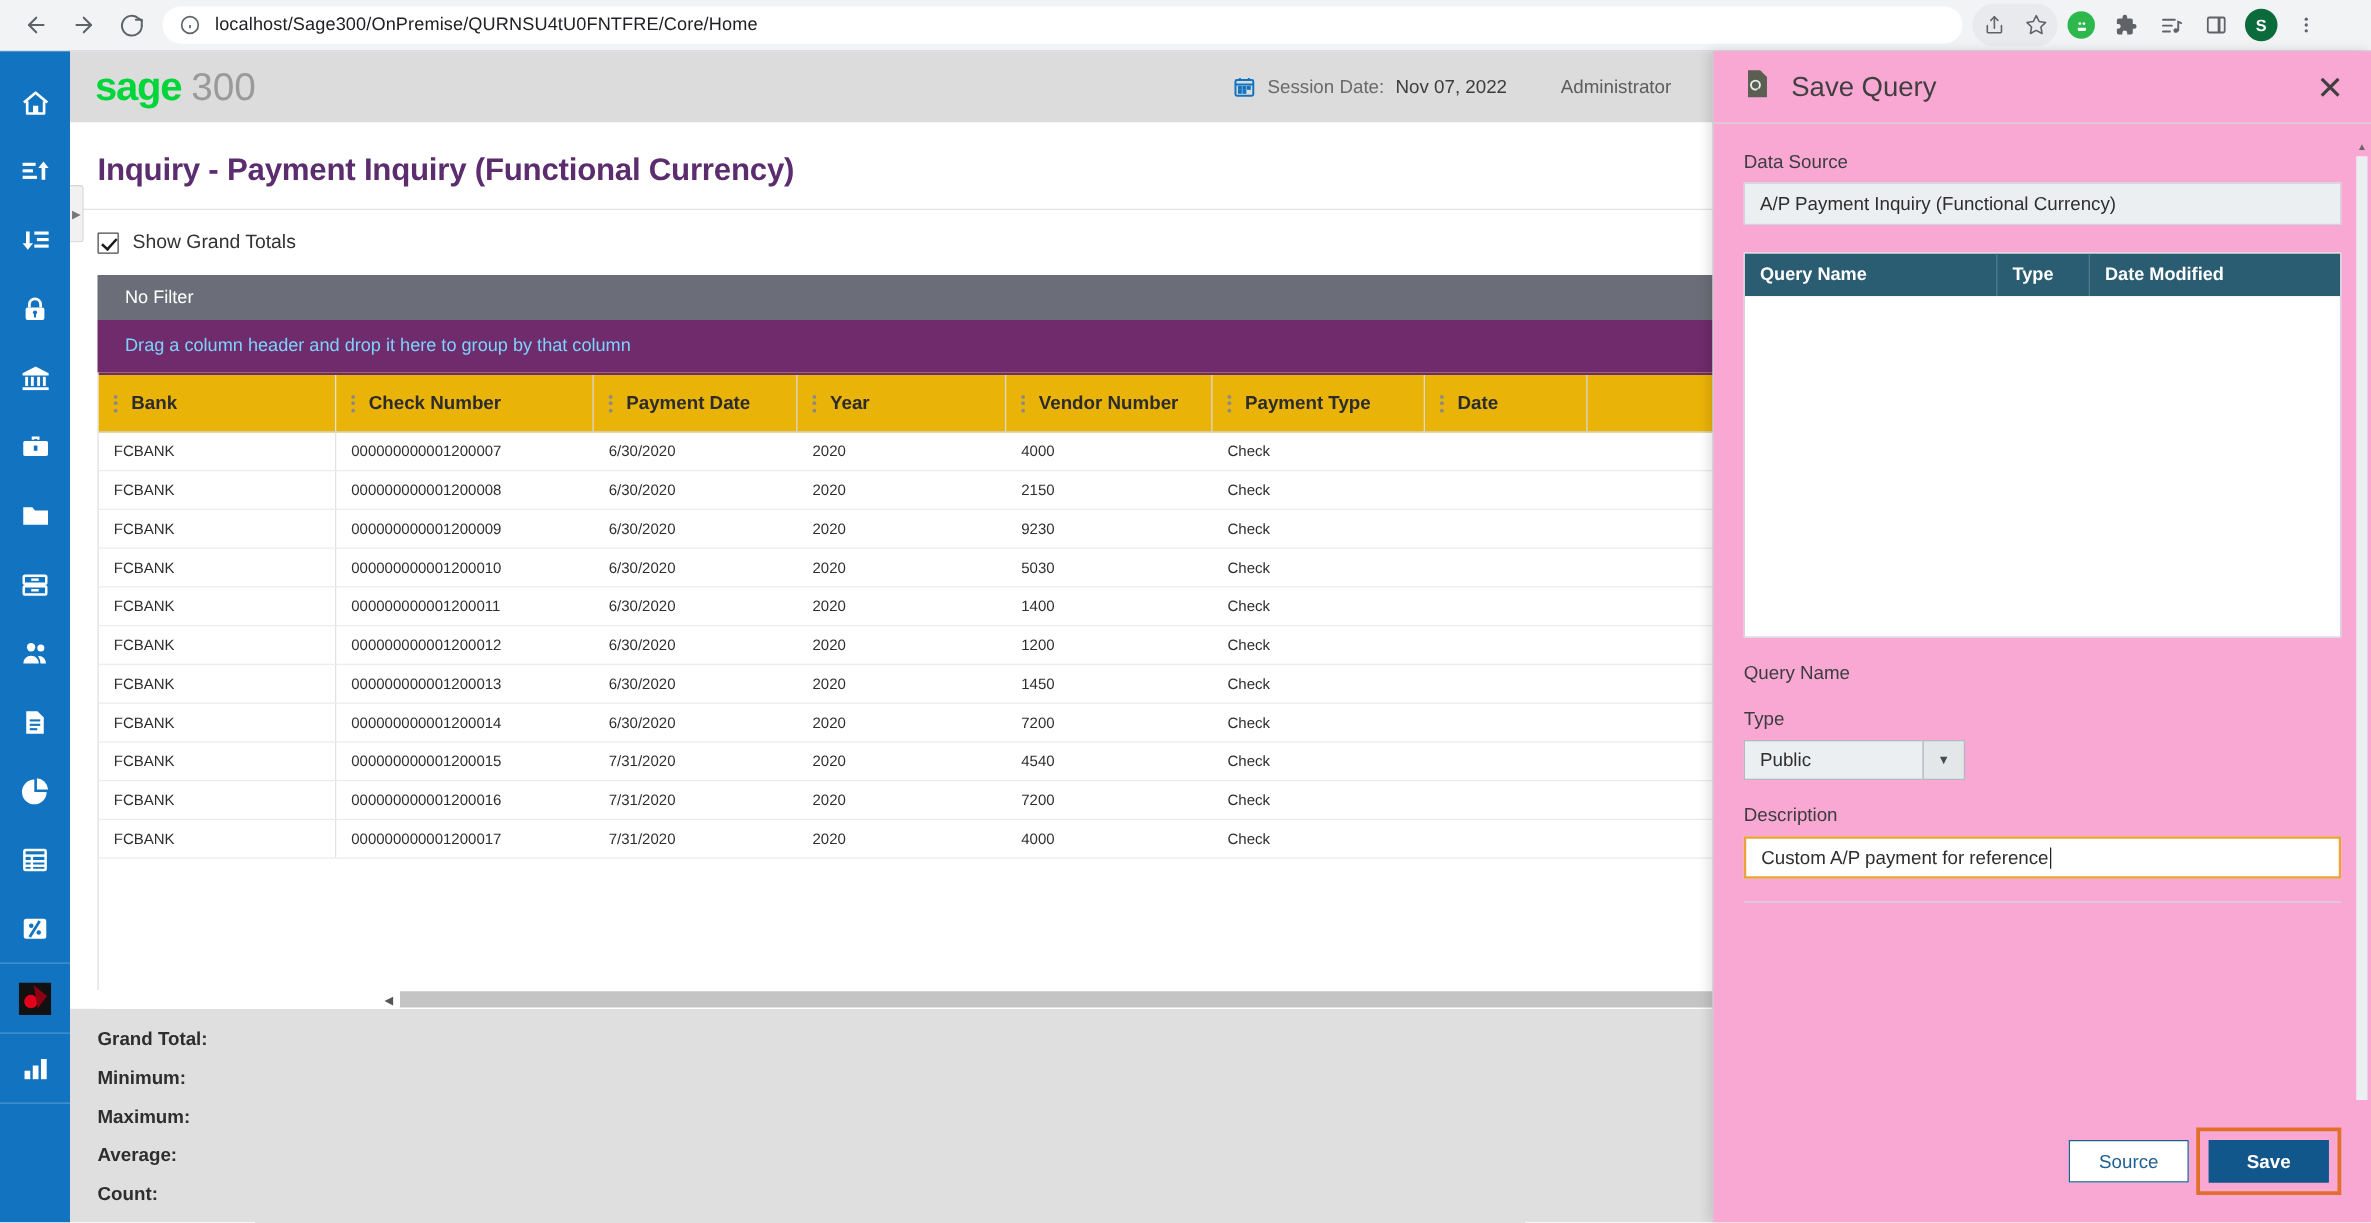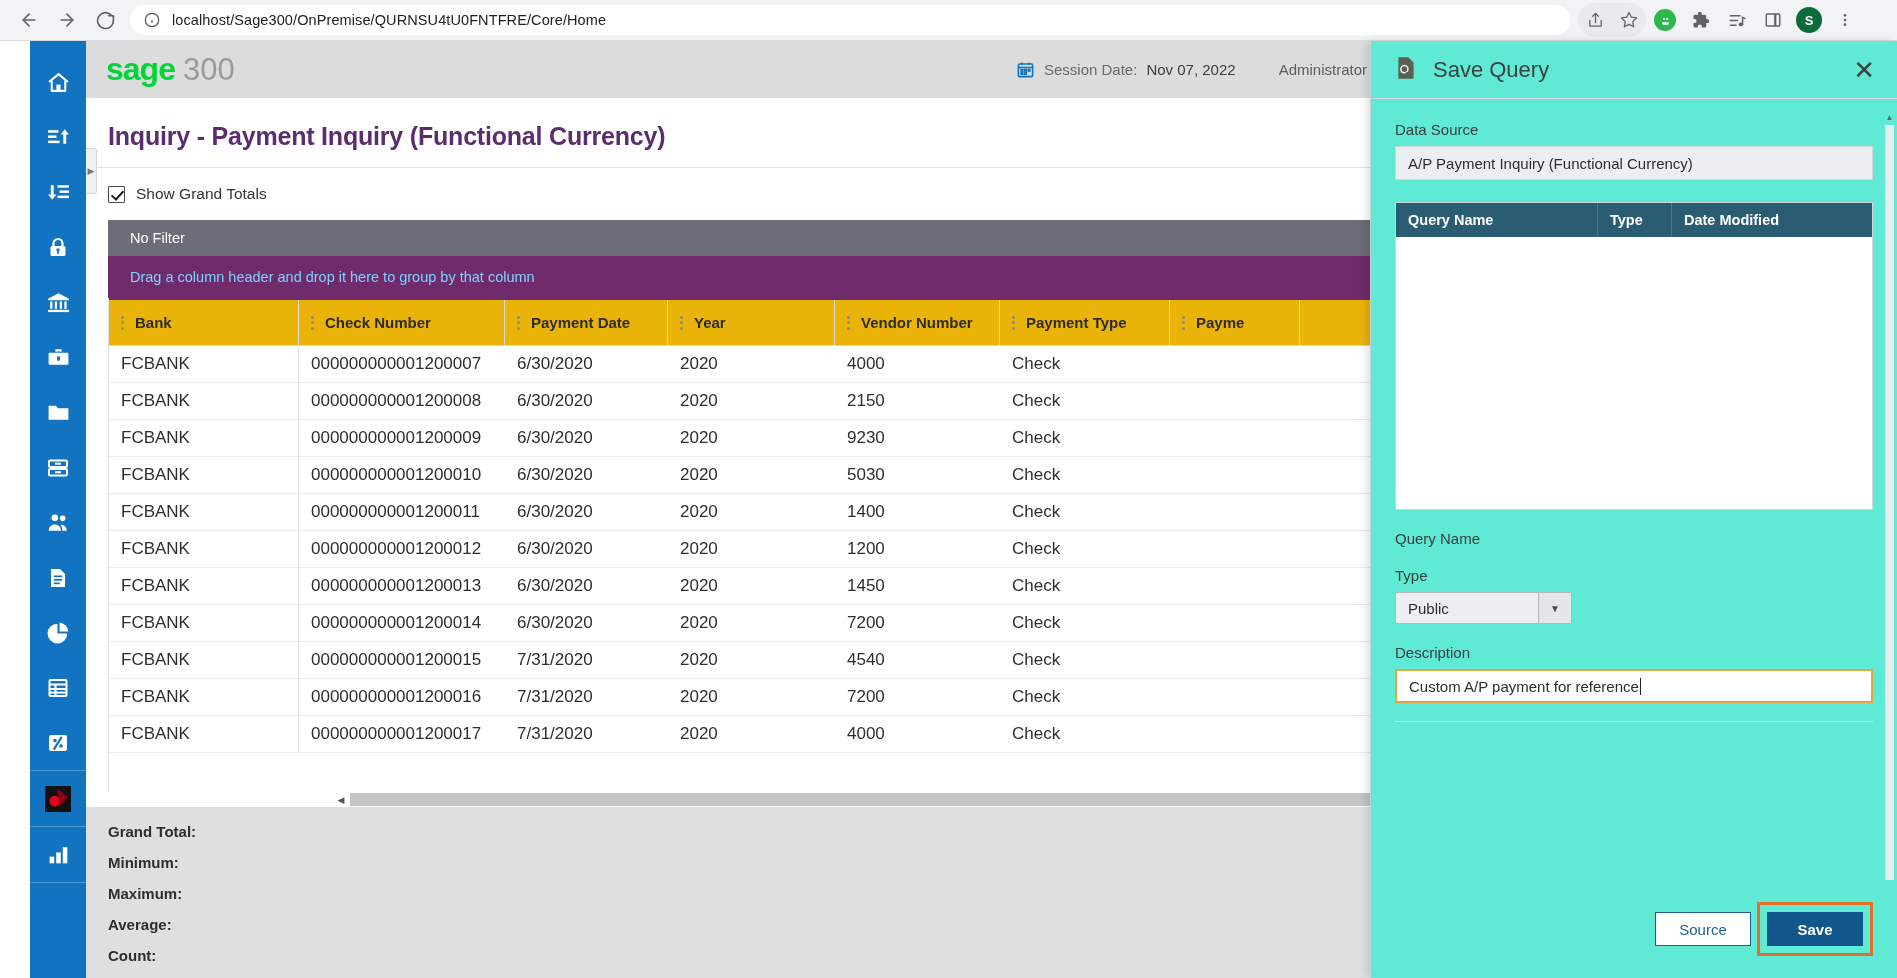--- a/index.html
+++ b/index.html
@@ -56,21 +56,21 @@
     font-size:13px; font-weight:bold;
   }
   .ext-green {
     width:22px;height:22px;border-radius:50%;
     background:#2db84d; position:relative;
     display:flex;align-items:center;justify-content:center;
     font-size:12px;color:#fff;
   }
 
   
-  .app { position: relative; width: 1897px; height: 937px; display: flex; padding-left: 30px; }
+  .app { position: relative; width: 1897px; height: 937px; display: flex; }
 
   .sidebar {
     width: 56px; flex: 0 0 56px;
     background: #1274c0;
     display: flex; flex-direction: column;
     align-items: center;
     padding-top: 14px;
     color: #fff;
   }
   .side-ic {
@@ -178,21 +178,21 @@
     flex:0 0 auto;
   }
   .dots {
     display:flex; flex-direction:column; gap:2.5px;
   }
   .dots i { width:3px;height:3px;background:#8a8a8a;border-radius:50%; display:block;}
 
   .grid-body { flex:1 1 auto; overflow:hidden; position:relative;}
   .grow {
     display:flex; border-bottom:1px solid #ececec;
-    font-size: 17px; color:#2e2e2e;
+    font-size: 12px; color:#2e2e2e;
   }
   .gc { padding: 8px 10px 8px 12px; flex:0 0 auto; white-space:nowrap; }
   .c-bank { width: 190px; border-right:1px solid #e2e2e2;}
   .c-check { width: 206px; }
   .c-date { width: 163px; }
   .c-year { width: 167px; }
   .c-vendor { width: 165px; }
   .c-ptype { width: 170px; }
   .c-pamt { width: 130px; }
 
@@ -208,21 +208,21 @@
     background: #dfdfdf; padding: 16px 0 0 22px;
     font-size: 15px; font-weight: bold; color:#2e2e2e;
     flex: 0 0 auto;
   }
   .totals div { padding: 0 0 14px 0; }
 
   
   .flyout {
     position: absolute; right: 0; top: 0;
     width: 527px; height: 937px;
-    background: #5eead4;
+    background: #f9a8d4;
     border-left: 1px solid #c9cfd4;
     display:flex; flex-direction:column;
     box-shadow: -3px 0 9px rgba(0,0,0,.13);
   }
   .fly-head {
     height: 58px; display:flex; align-items:center;
     padding: 0 22px; gap: 14px;
     border-bottom: 1px solid #d3d9de;
   }
   .fly-title { font-size: 22px; color: #3f3f3f; flex:1 1 auto;}
@@ -593,21 +593,21 @@
                 <i></i>
               </span>
             <span>Payment Type</span>
           </div>
           <div class="gh c-pamt">
             <span class="dots">
                 <i></i>
                 <i></i>
                 <i></i>
               </span>
-            <span>Payme</span>
+            <span>Date</span>
           </div>
         </div>
         <div class="grid-body" id="grid-body">
             <div class="grow">
               <div class="gc c-bank">FCBANK</div>
               <div class="gc c-check">000000000001200007</div>
               <div class="gc c-date">6/30/2020</div>
               <div class="gc c-year">2020</div>
               <div class="gc c-vendor">4000</div>
               <div class="gc c-ptype">Check</div>

